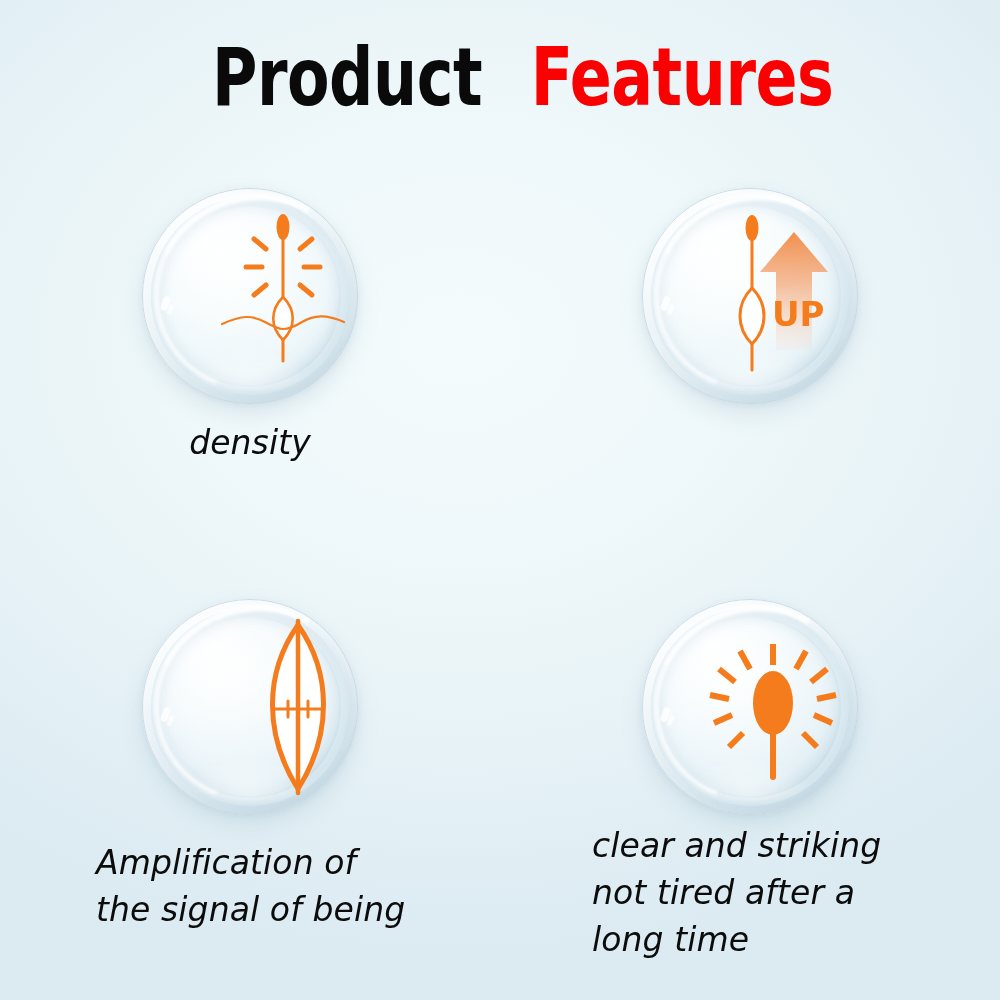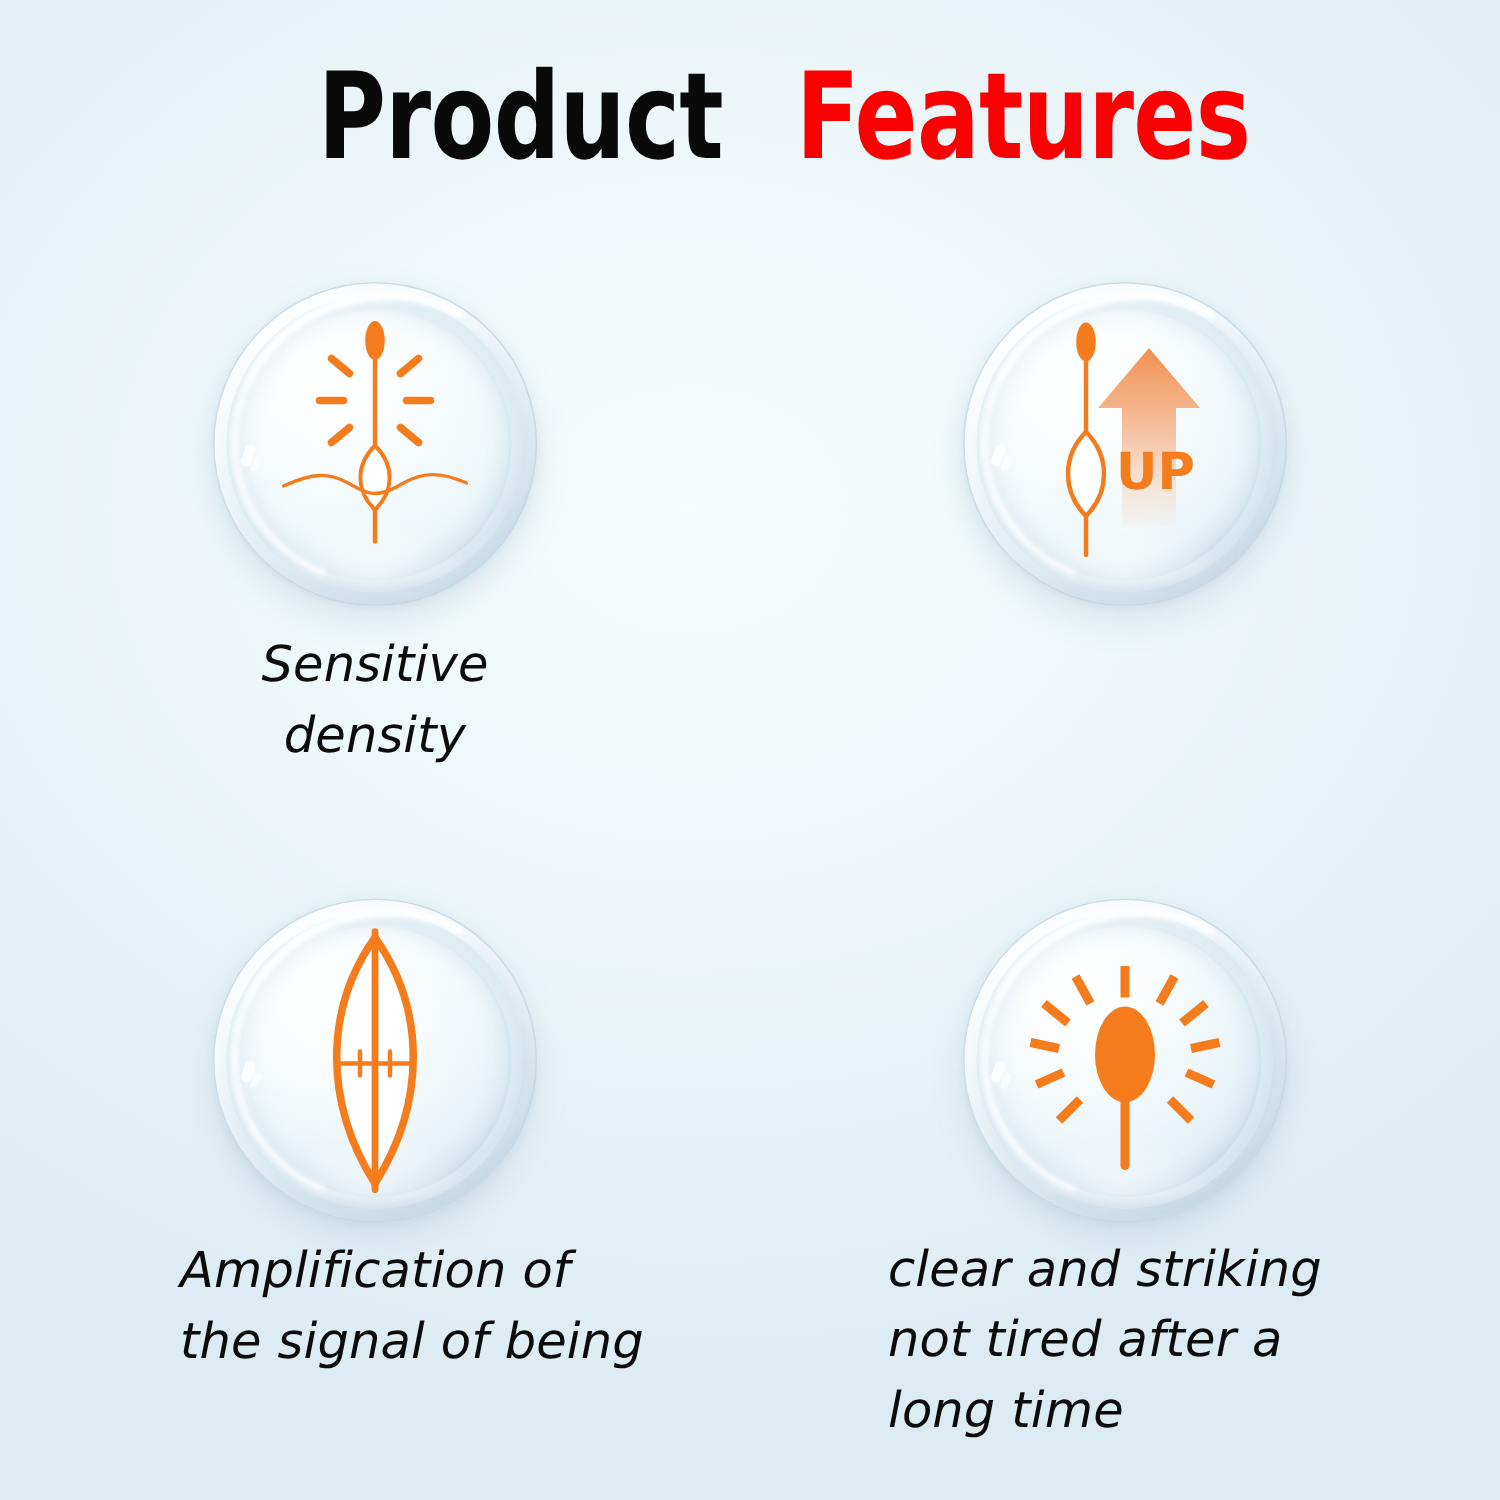--- a/index.html
+++ b/index.html
@@ -183,42 +183,42 @@
         rgba(255,255,255,0.55) 0%, rgba(255,255,255,0.0) 70%);
     filter: blur(3px);
     pointer-events: none;
   }
 
   .icon-holder {
     position: absolute;
     inset: 0;
     display: flex;
     align-items: center;
-    justify-content: center;
+    justify-content: flex-end;
   }
   .icon-holder svg { display: block; overflow: visible; }
 
   
   .caption {
     position: absolute;
     top: 252px;
     width: 100%;
     font-style: italic;
     font-weight: 500;
     font-size: 33px;
     line-height: 1.42;
     color: #0c0c0c;
     letter-spacing: 0.1px;
   }
   .caption .line { display: block; }
   .caption.center { text-align: center; }
   .caption.left { text-align: left; }
   .cell-0 .caption { top: 250px; }
   .cell-1 .caption { top: 250px; }
-  .cell-2 .caption { top: 239px; padding-left: 120px; }
+  .cell-2 .caption { top: 255px; padding-left: 96px; }
   .cell-3 .caption { top: 238px; padding-left: 92px; }
 </style>
 </head>
 <body>
 
 <div id="poster">
 
   <div class="title-row">
     <span class="title-word title-dark">Product</span><span class="title-word title-accent">Features</span>
   </div>
@@ -253,21 +253,20 @@
 
               <path d="M75 86 C 62 99, 62 116, 75 129 C 88 116, 88 99, 75 86 Z" fill="#ffffff" stroke-width="2.6"></path>
 
               <path d="M14 113 C 34 104, 44 104, 57 111 C 66 116, 70 118, 75 118
                        C 80 118, 86 116, 94 111 C 106 104, 118 103, 136 111" stroke-width="2.2"></path>
             </g>
           </svg>
         </div>
       </div>
       <div class="caption center">
-        <span class="line">Sensitive</span>
         <span class="line">density</span>
       </div>
     </div>
 
     <div class="cell cell-1">
       <div class="sphere-wrap">
         <div class="sphere"></div>
         <div class="sphere-lens"></div>
         <div class="sphere-rim"></div>
         <div class="sphere-gloss"></div>

